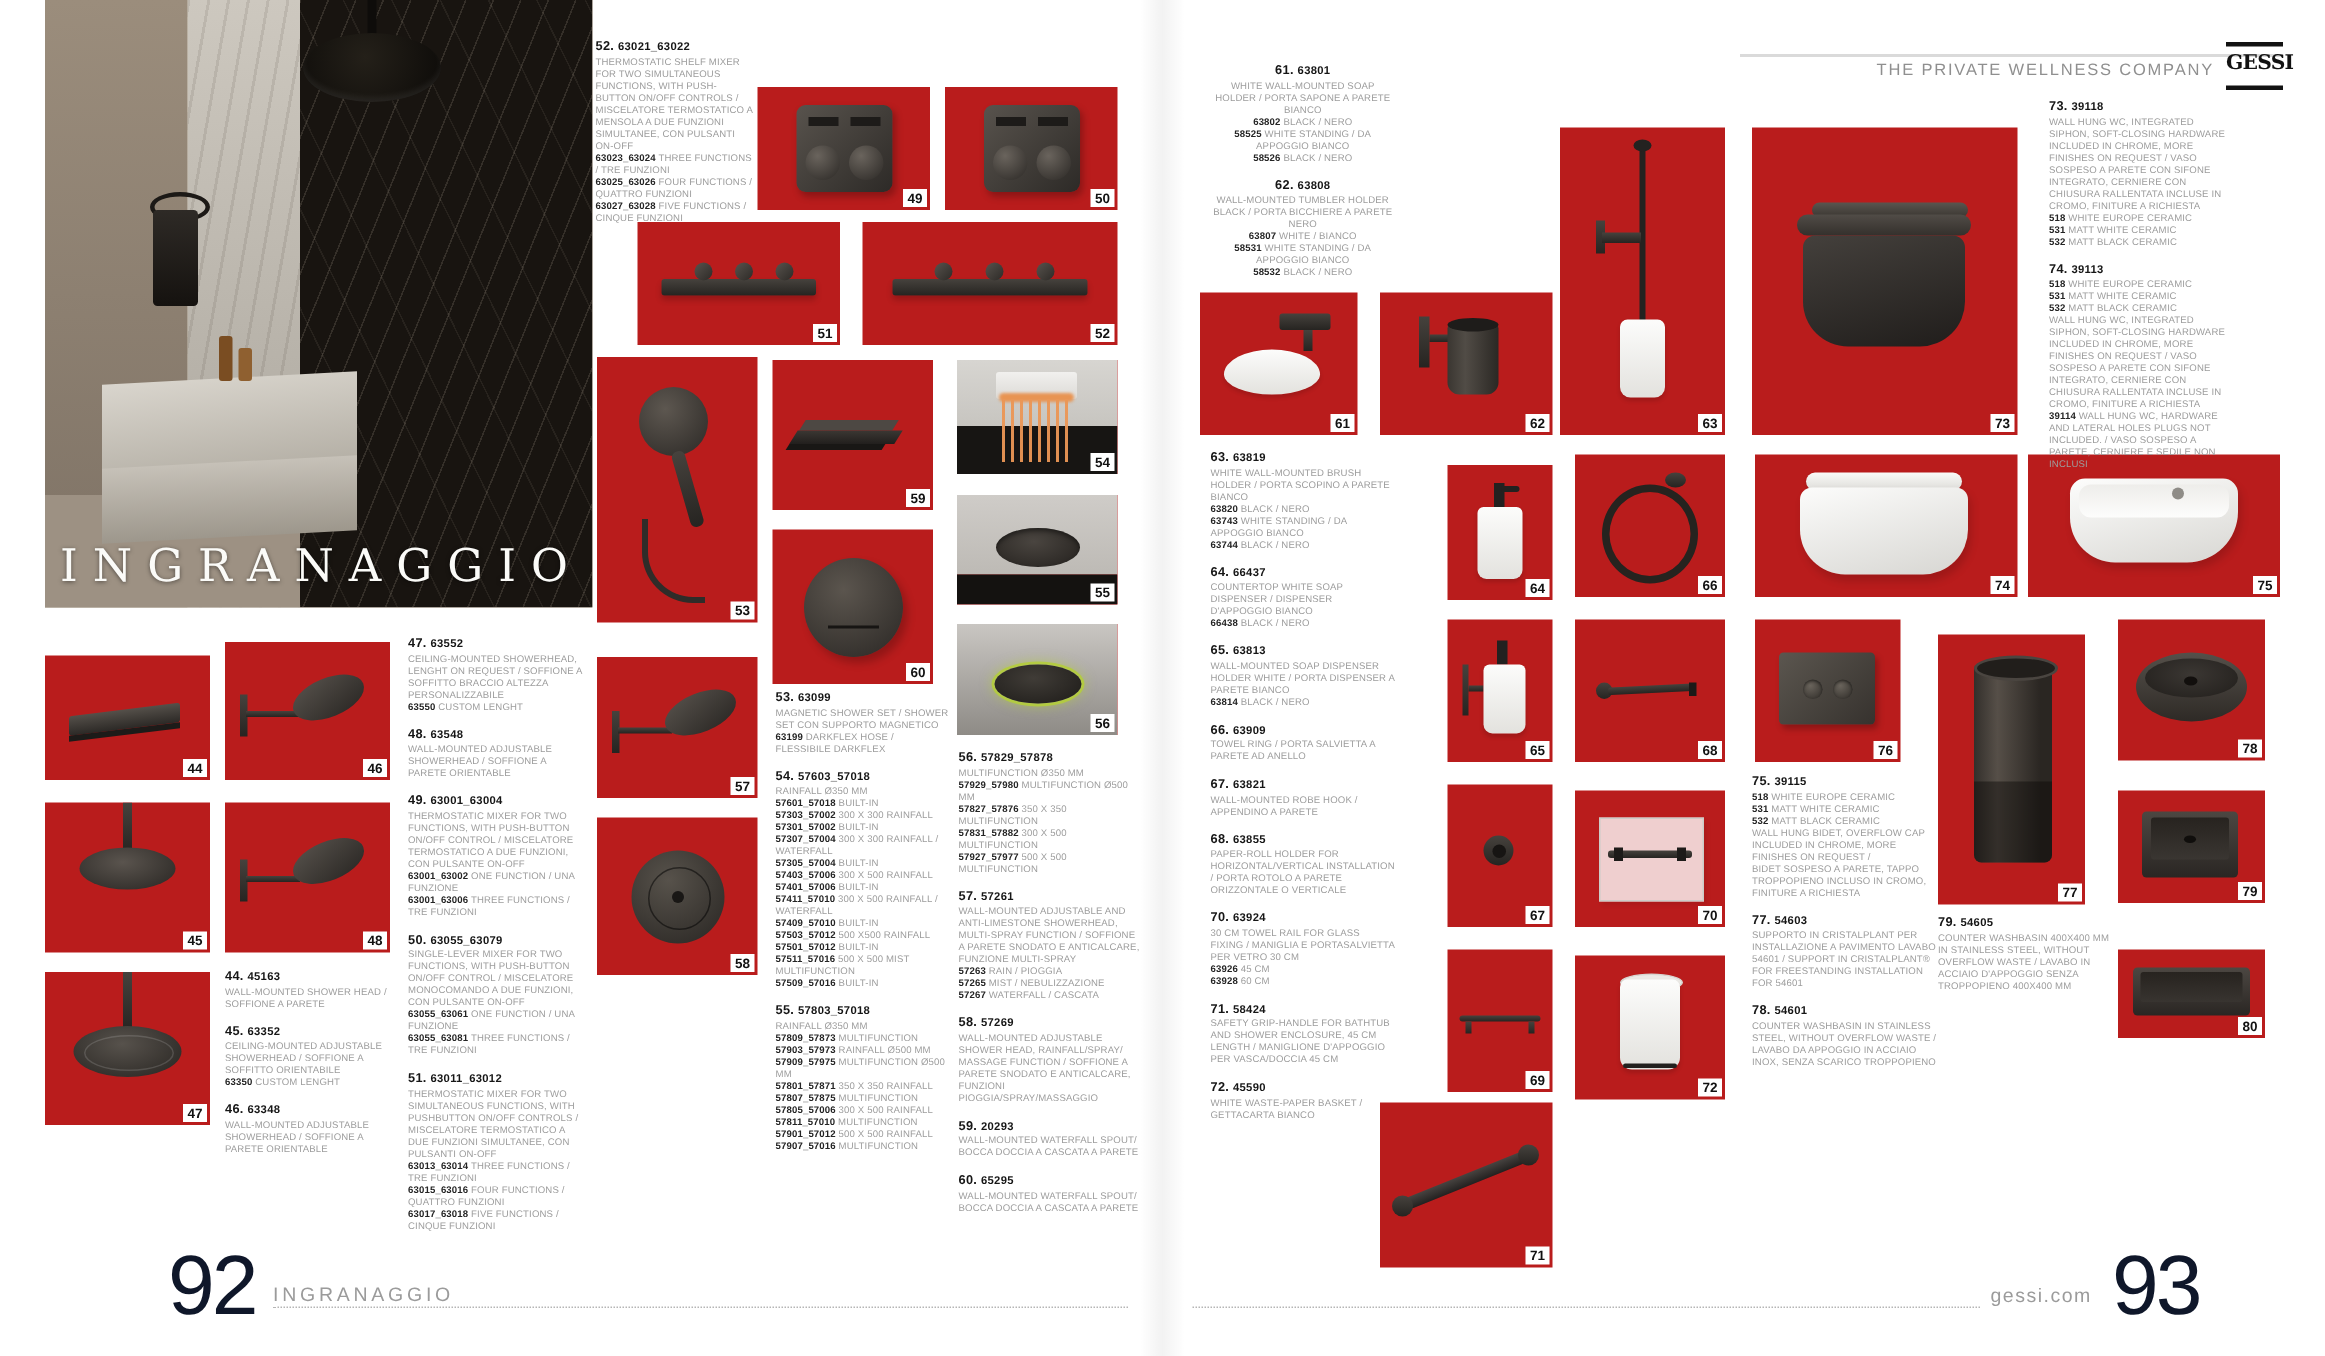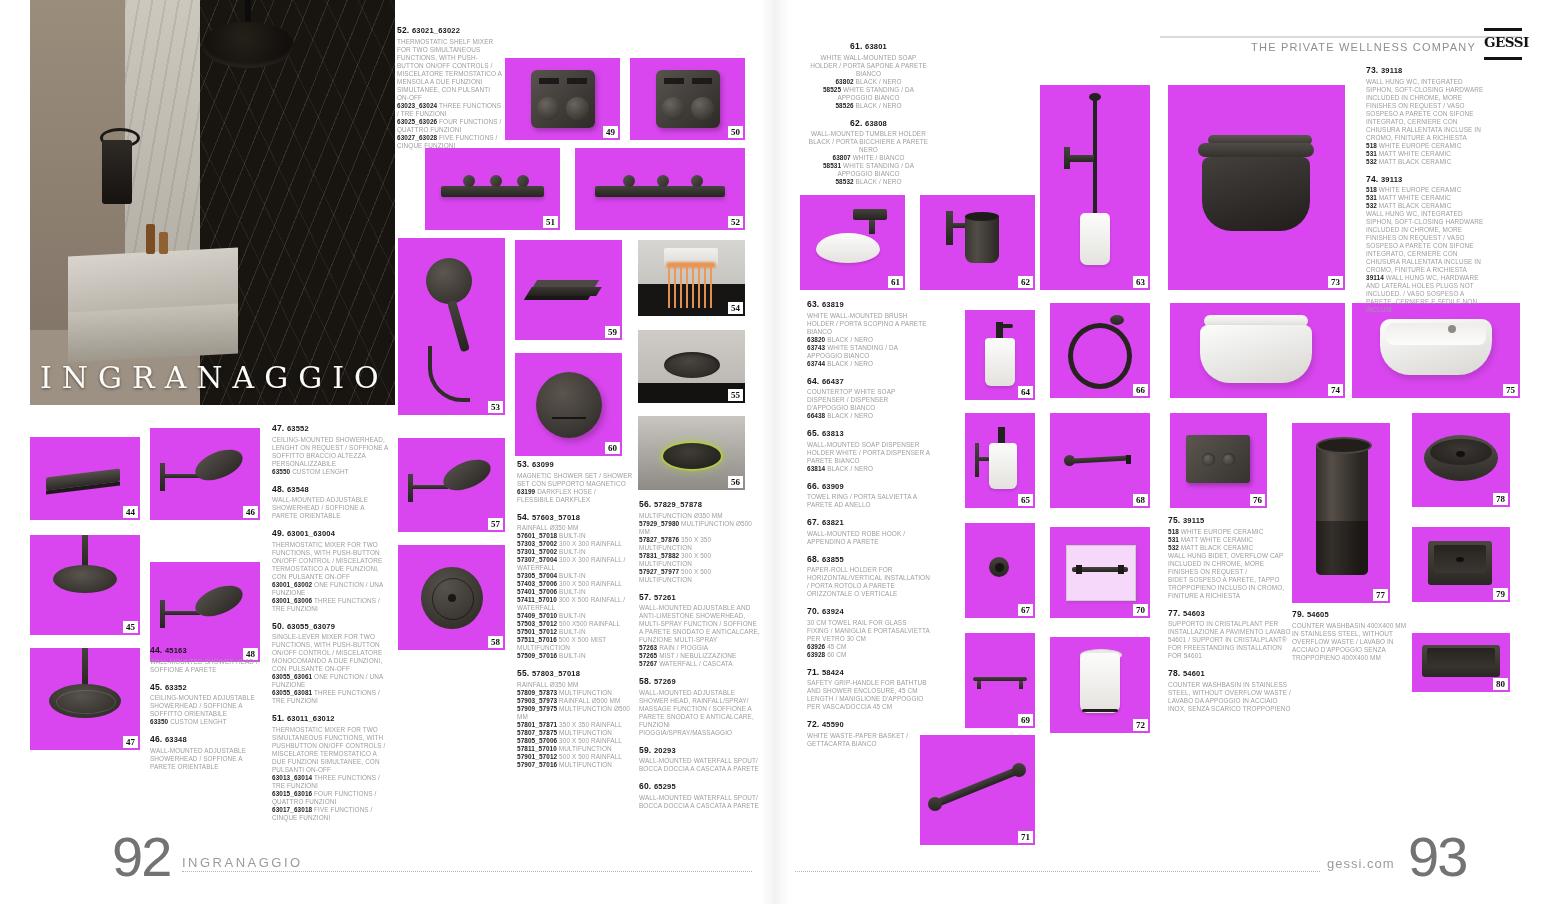--- a/index.html
+++ b/index.html
@@ -1,18 +1,18 @@
 <!DOCTYPE html>
 <html><head>
 <meta charset="utf-8">
 <style>
   html,body{margin:0;padding:0;background:#ffffff;}
   #page{position:relative;width:1550px;height:904px;background:#fff;overflow:hidden;
         font-family:"Liberation Sans",sans-serif;}
-  .tile{position:absolute;background:#d946ef;font-family:Liberation Serif, serif;}
+  .tile{position:absolute;background:#b91c1c;}
   .ph{position:absolute;inset:0;overflow:hidden;}
   .p{position:absolute;}
   .cir{border-radius:50%;}
   .mA{background:linear-gradient(135deg,#58534d,#2d2a27);}
   .mB{background:linear-gradient(180deg,#46423d,#262421);}
   .wA{background:linear-gradient(180deg,#fcfcfb,#e3e2de);box-shadow:0 2px 3px rgba(0,0,0,.14);}
   .badge{position:absolute;right:2px;bottom:2px;background:#fff;color:#111;
          font-weight:bold;font-size:9px;line-height:12px;padding:0 3px;}
   .tcol{position:absolute;}
   .item{margin-bottom:9px;}
@@ -26,21 +26,21 @@
       font-size:30px;letter-spacing:10px;color:#fbfbf8;white-space:nowrap;
       text-shadow:0 1px 3px rgba(0,0,0,.5);}
   
   #hdr-rule{position:absolute;left:1160px;top:36px;width:362px;height:2px;background:#dadada;}
   #hdr-tagline{position:absolute;left:1160px;top:41px;width:316px;text-align:right;
       font-size:11px;letter-spacing:1.2px;color:#8f8f8f;}
   #hdr-logo{position:absolute;left:1484px;top:28px;width:38px;height:26px;text-align:center;
       border-top:3px solid #121212;border-bottom:3px solid #121212;color:#121212;
       font-weight:bold;font-size:13.5px;line-height:22px;letter-spacing:-.5px;
       font-family:"DejaVu Serif",serif;}
-  .pagenum{position:absolute;font-size:56px;color:#737373;letter-spacing:-2px;}
+  .pagenum{position:absolute;font-size:56px;color:#0f172a;letter-spacing:-2px;}
   .pagelabel{position:absolute;font-size:13px;letter-spacing:2.5px;color:#9b9b9b;}
   .dotline{position:absolute;border-bottom:1px dotted #b5b5b5;height:0;}
   #fold{position:absolute;left:760px;top:0;width:30px;height:904px;
         background:linear-gradient(90deg,rgba(0,0,0,0),rgba(0,0,0,.05) 50%,rgba(0,0,0,0));}
 </style>
 </head>
 <body>
 
 <div id="page">
 
@@ -95,21 +95,21 @@
         <div class="badge">46</div>
       </div>
       <div class="tile" style="left: 30px; top: 648px; width: 110px; height: 102px;">
         <div class="ph">
           <div class="p mB" style="left:50%;top:0;width:6px;height:40px;margin-left:-3px"></div>
           <div class="p cir" style="left:50%;top:36px;width:72px;height:34px;margin-left:-36px;background:radial-gradient(ellipse at 45% 35%,#57524c,#262320)"></div>
           <div class="p cir" style="left:50%;top:42px;width:58px;height:22px;margin-left:-29px;border:1px solid rgba(255,255,255,.14);border-radius:50%"></div>
         </div>
         <div class="badge">47</div>
       </div>
-      <div class="tile" style="left: 150px; top: 535px; width: 110px; height: 100px; margin-top: 27px;">
+      <div class="tile" style="left: 150px; top: 535px; width: 110px; height: 100px;">
         <div class="ph">
           <div class="p mB" style="left:10px;top:38%;width:5px;height:28px"></div>
           <div class="p mB" style="left:14px;top:calc(38% + 11px);width:36px;height:4px"></div>
           <div class="p" style="left:44px;top:26%;width:50px;height:26px;border-radius:50%;transform:rotate(-22deg);background:linear-gradient(160deg,#56514b,#2a2724)"></div>
         </div>
         <div class="badge">48</div>
       </div>
       <div class="tile" style="left: 505px; top: 58px; width: 115px; height: 82px;">
         <div class="ph">
           <div class="p mA" style="left:50%;top:50%;width:64px;height:58px;margin:-29px 0 0 -32px;border-radius:6px;box-shadow:2px 3px 5px rgba(0,0,0,.25)">

